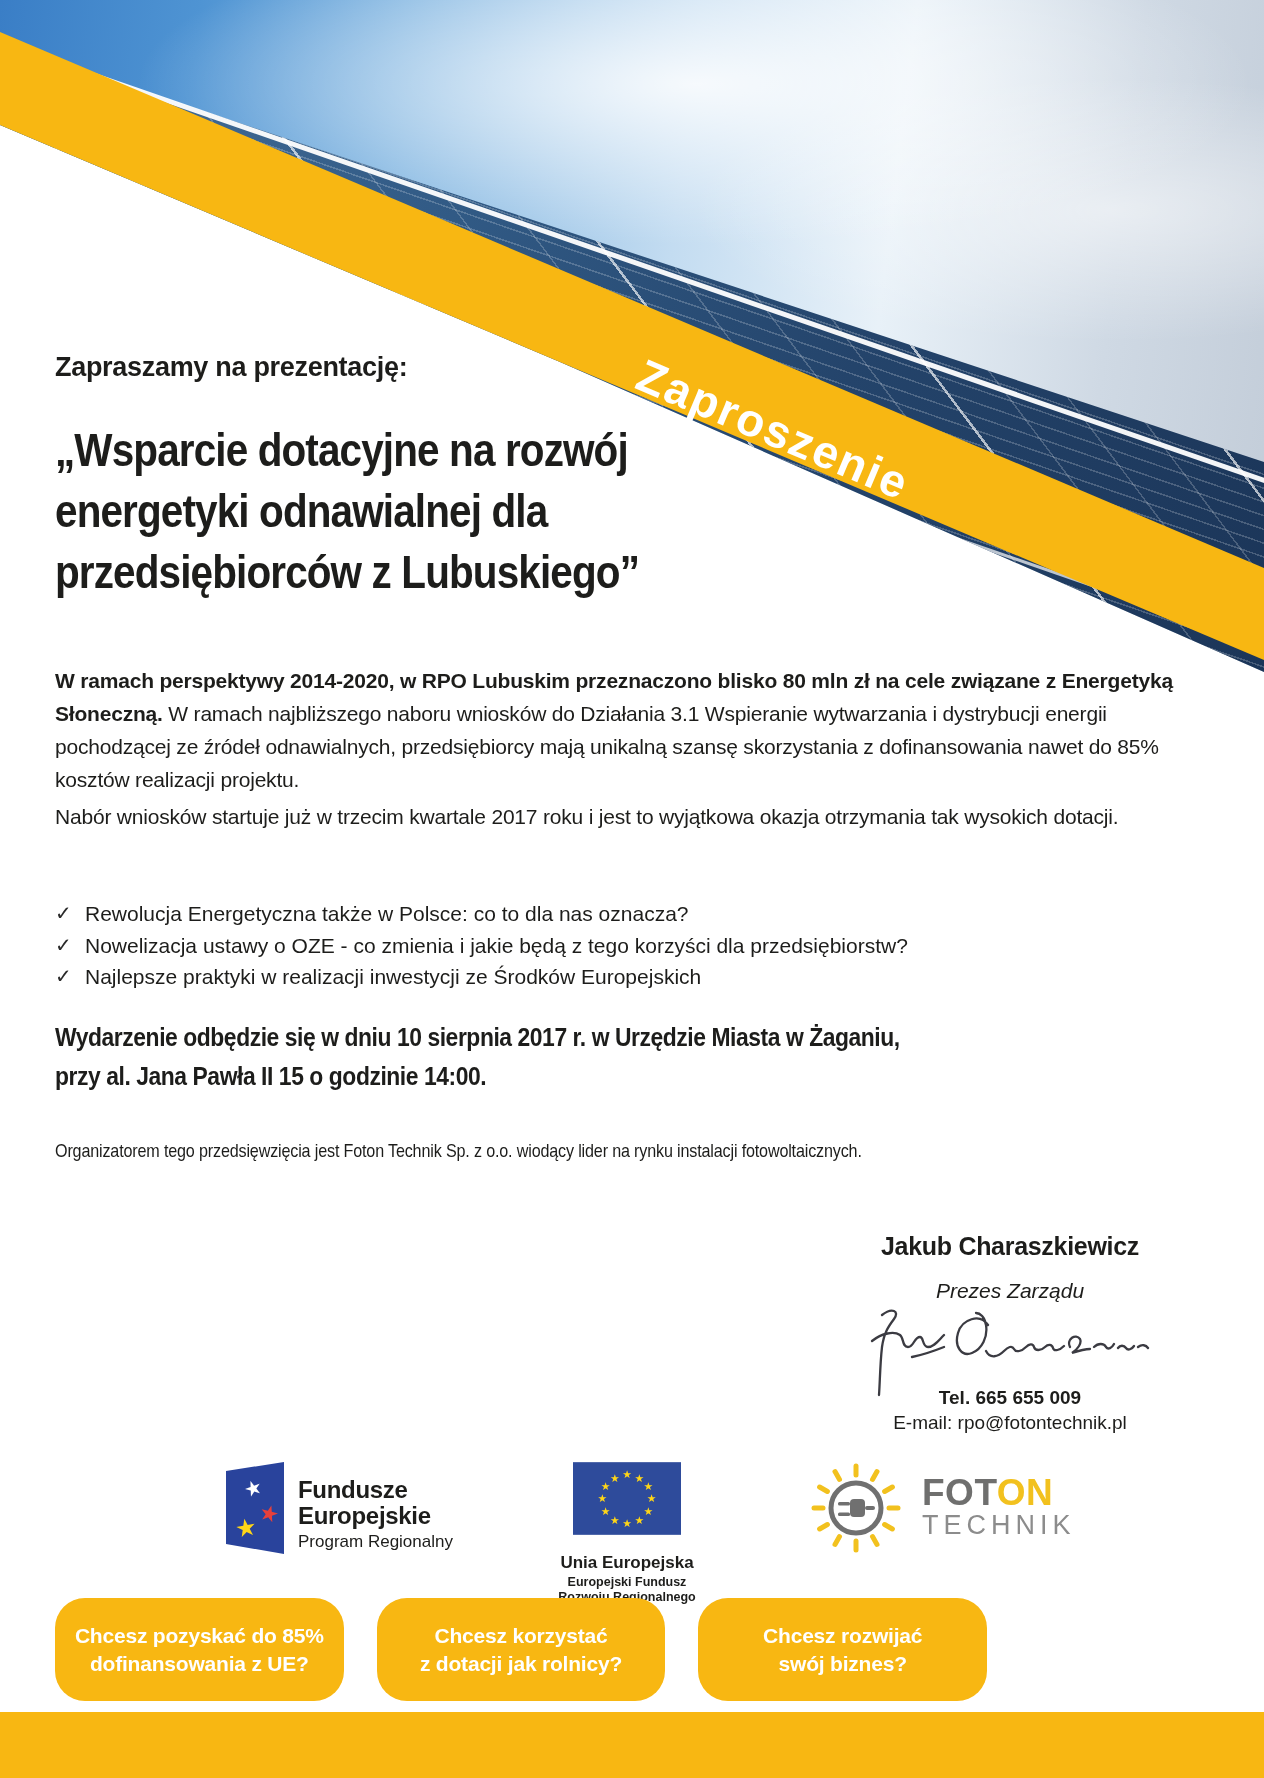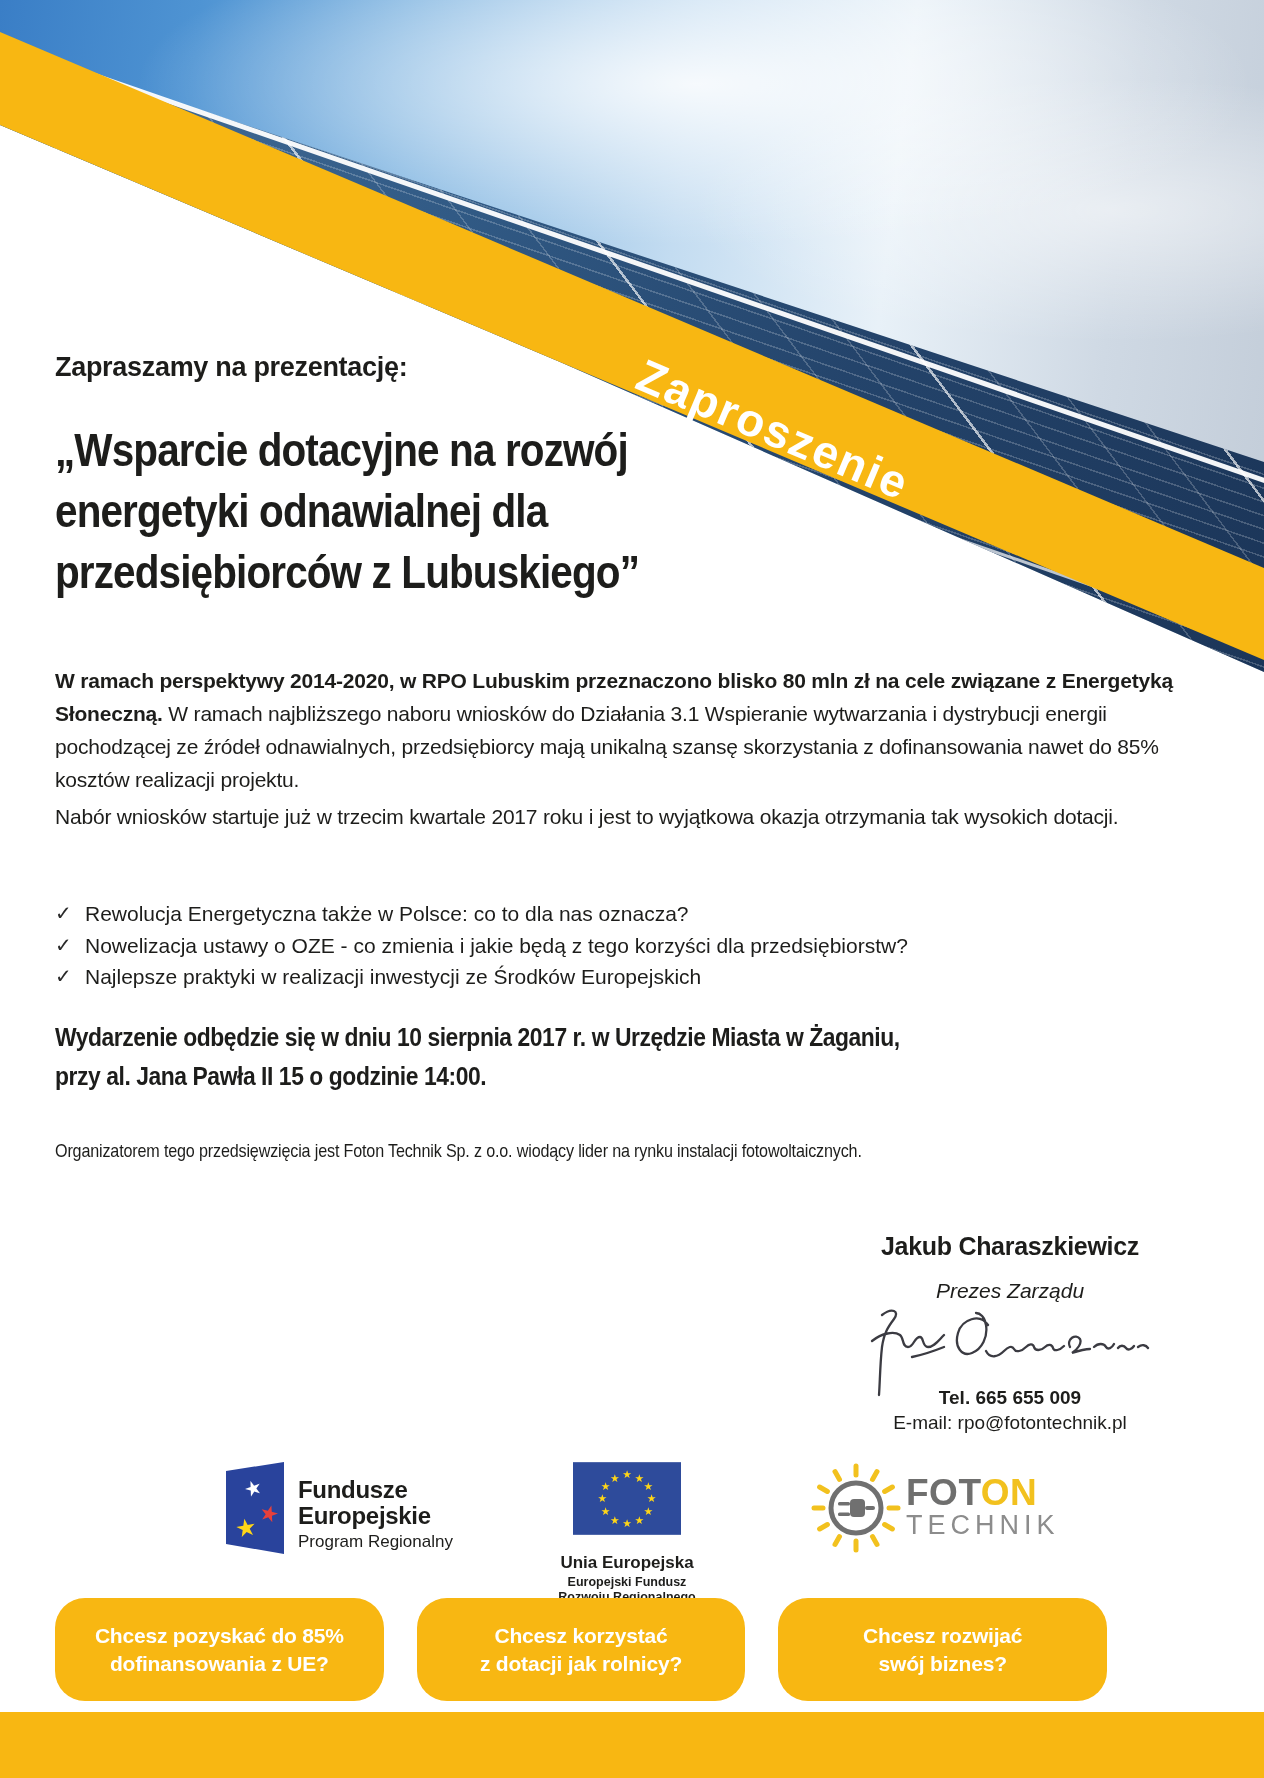--- a/index.html
+++ b/index.html
@@ -68,27 +68,27 @@
   .sig-email{font-size:19px;font-weight:normal;margin-top:3px}
 
   
   .fe-logo{position:absolute;left:226px;top:1462px}
   .fe-text{position:absolute;left:298px;top:1477px;font-size:24px;font-weight:bold;line-height:26px;letter-spacing:-.3px}
   .fe-sub{position:absolute;left:298px;top:1532px;font-size:17px;font-weight:normal}
   .eu-block{position:absolute;left:543px;top:1462px;width:168px;text-align:center}
   .eu-block svg{display:block;margin:0 auto}
   .eu-title{font-size:17px;font-weight:bold;margin-top:18px}
   .eu-sub{font-size:12.5px;font-weight:bold;line-height:15px;margin-top:2px}
-  .foton{position:absolute;left:810px;top:1462px;display:flex;align-items:center;gap:4px}
+  .foton{position:absolute;left:810px;top:1462px;display:flex;align-items:center;gap:20px}
   .foton-name{font-size:37px;font-weight:bold;letter-spacing:.5px;line-height:34px;color:var(--foton_gray)}
   .foton-name .on{color:var(--foton_yellow)}
   .foton-sub{font-size:27px;color:#8c8c8c;letter-spacing:5px;line-height:30px}
 
   
-  .cta-row{position:absolute;left:55px;top:1598px;width:1052px;height:103px;display:flex;gap:33px}
+  .cta-row{position:absolute;left:55px;top:1598px;width:932px;height:103px;display:flex;gap:33px}
   .cta{flex:1;background:var(--yellow);border-radius:30px;color:#fff;font-weight:bold;font-size:21px;
     line-height:28px;display:flex;align-items:center;justify-content:center;text-align:center;
     white-space:pre-line;letter-spacing:-.2px;cursor:pointer}
   .bottom-bar{position:absolute;left:0;top:1712px;width:1264px;height:66px;background:var(--yellow)}
 </style>
 </head>
 <body>
 
 <div class="page">
 

